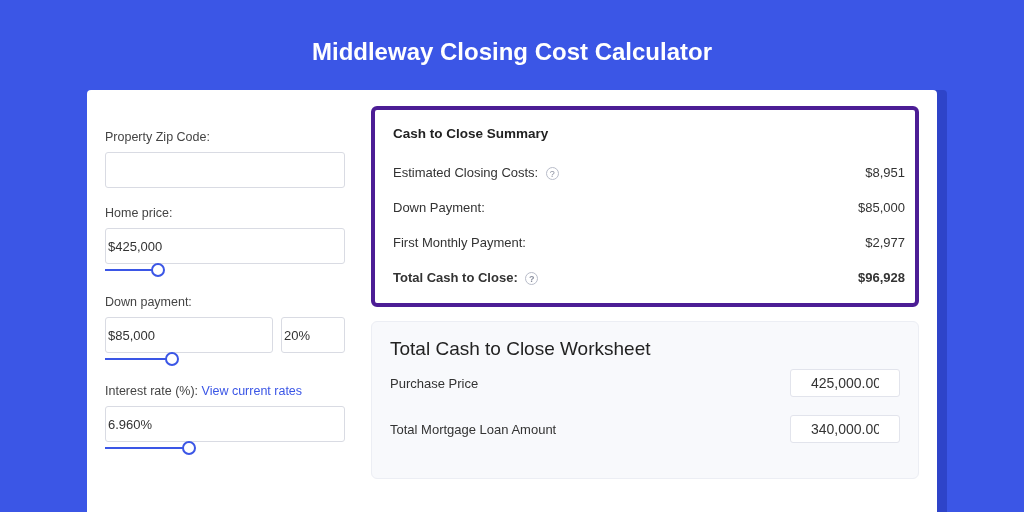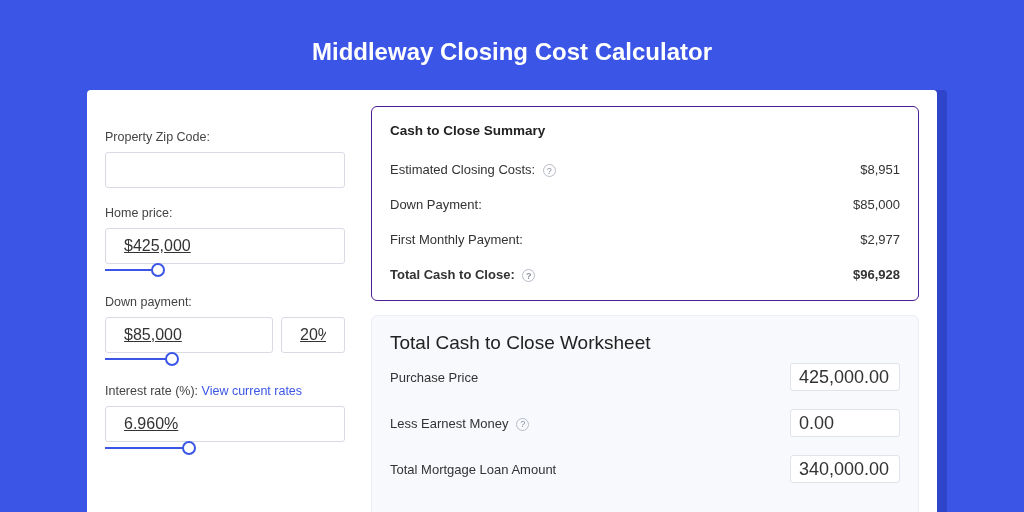--- a/index.html
+++ b/index.html
@@ -51,24 +51,23 @@
     margin-bottom: 8px;
     margin-top: 18px;
   }
   .field-label:first-child { margin-top: 0; }
   .text-input {
     width: 100%;
     height: 36px;
     border: 1px solid #d9dbe3;
     border-radius: 3px;
     background: #fff;
-    font-size: 16px;
-    padding: 0 18px;
+    font-size: 13px;
+    padding: 0 2px;
     color: #333;
-    text-decoration: underline;
   }
   .slider-wrap { position: relative; height: 14px; margin-top: -1px; }
   .slider-track {
     position: absolute; left: 0; right: 0; top: 6px;
     height: 2px; background: transparent;
   }
   .slider-fill {
     position: absolute; left: 0; top: 6px;
     height: 2px; background: #3b56e6;
   }
@@ -80,23 +79,23 @@
     transform: translateX(-50%);
   }
   .dp-row { display: flex; gap: 8px; }
   .dp-row .text-input:first-child { flex: 1; }
   .dp-row .text-input:last-child  { width: 64px; }
 
   .link-blue { color: #3b56e6; text-decoration: none; font-size: 12.5px; }
 
   .summary-panel {
     background: #fff;
-    border: 1px solid #4c1d95;
+    border: 4px solid #4c1d95;
     border-radius: 6px;
-    padding: 16px 18px 8px 18px;
+    padding: 16px 10px 8px 18px;
   }
   .summary-title {
     font-size: 13.5px; font-weight: 700; color: #222;
     margin-bottom: 14px;
   }
   .sum-row {
     display: flex; justify-content: space-between; align-items: center;
     font-size: 13px; color: #333;
     padding: 10px 0;
     gap: 8px;
@@ -126,23 +125,23 @@
   .ws-row {
     display: flex; justify-content: space-between; align-items: center;
     font-size: 13px; color: #333;
     padding: 9px 0;
   }
   .ws-value {
     width: 110px; height: 28px;
     border: 1px solid #e2e4ec;
     border-radius: 3px;
     background: #fff;
-    font-size: 18px;
-    text-align: left;
-    padding: 0 8px;
+    font-size: 14px;
+    text-align: right;
+    padding: 0 20px;
     color: #333;
   }
 </style>
 </head>
 <body>
 
 <div class="page-title">Middleway Closing Cost Calculator</div>
 
 <div class="card-wrap">
   <div class="card-shadow"></div>
@@ -219,27 +218,20 @@
         </div>
 
         <div class="worksheet-panel">
           <div class="worksheet-title">Total Cash to Close Worksheet</div>
 
           <div class="ws-row">
             <span>Purchase Price</span>
             <input class="ws-value" value="425,000.00" style="">
           </div>
 
-          <div class="ws-row">
-            <span>
-              <span>Less Earnest Money</span>
-              <span class="help-icon">?</span>
-            </span>
-            <input class="ws-value" value="0.00" style="">
-          </div>
 
           <div class="ws-row">
             <span>Total Mortgage Loan Amount</span>
             <input class="ws-value" value="340,000.00" style="">
           </div>
 
           <div class="ws-row">
             
             
           </div>

